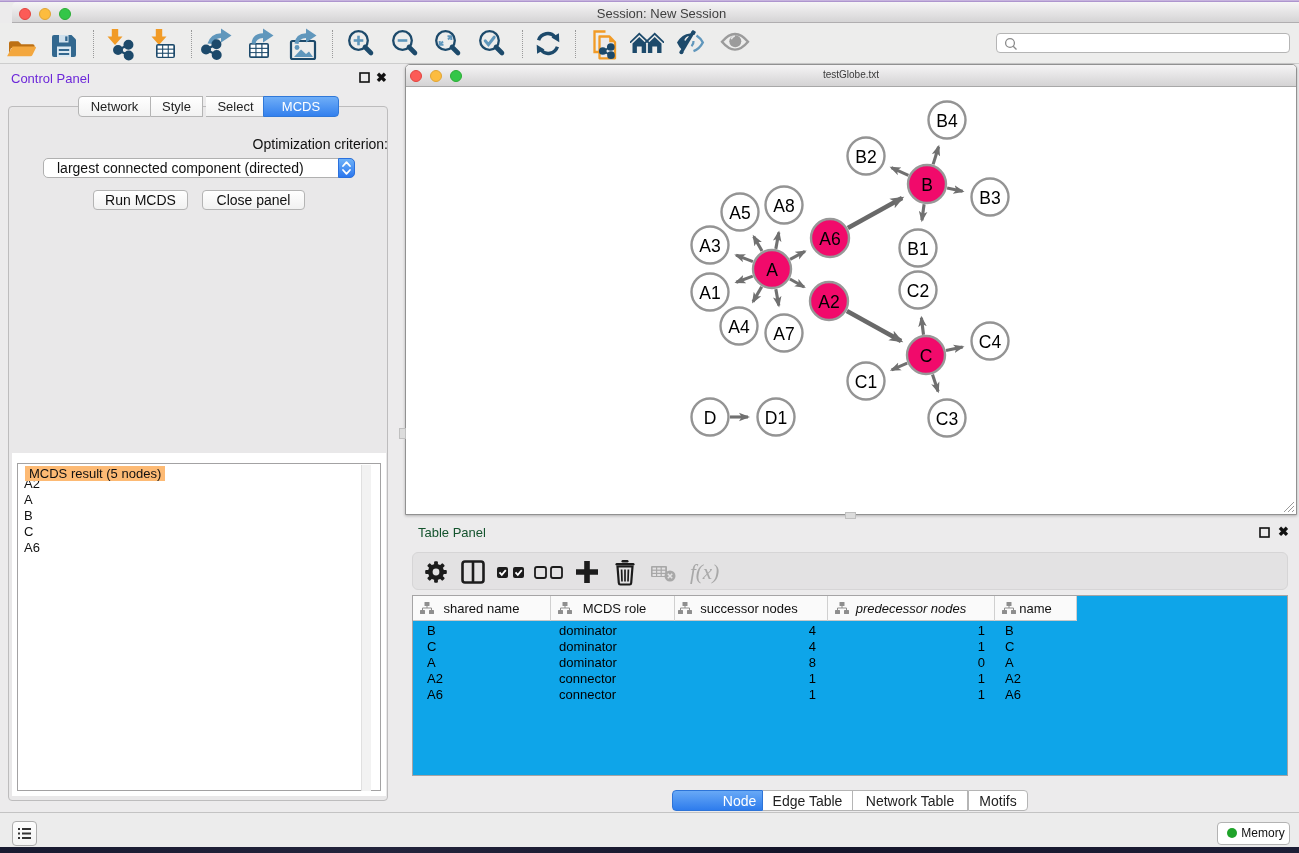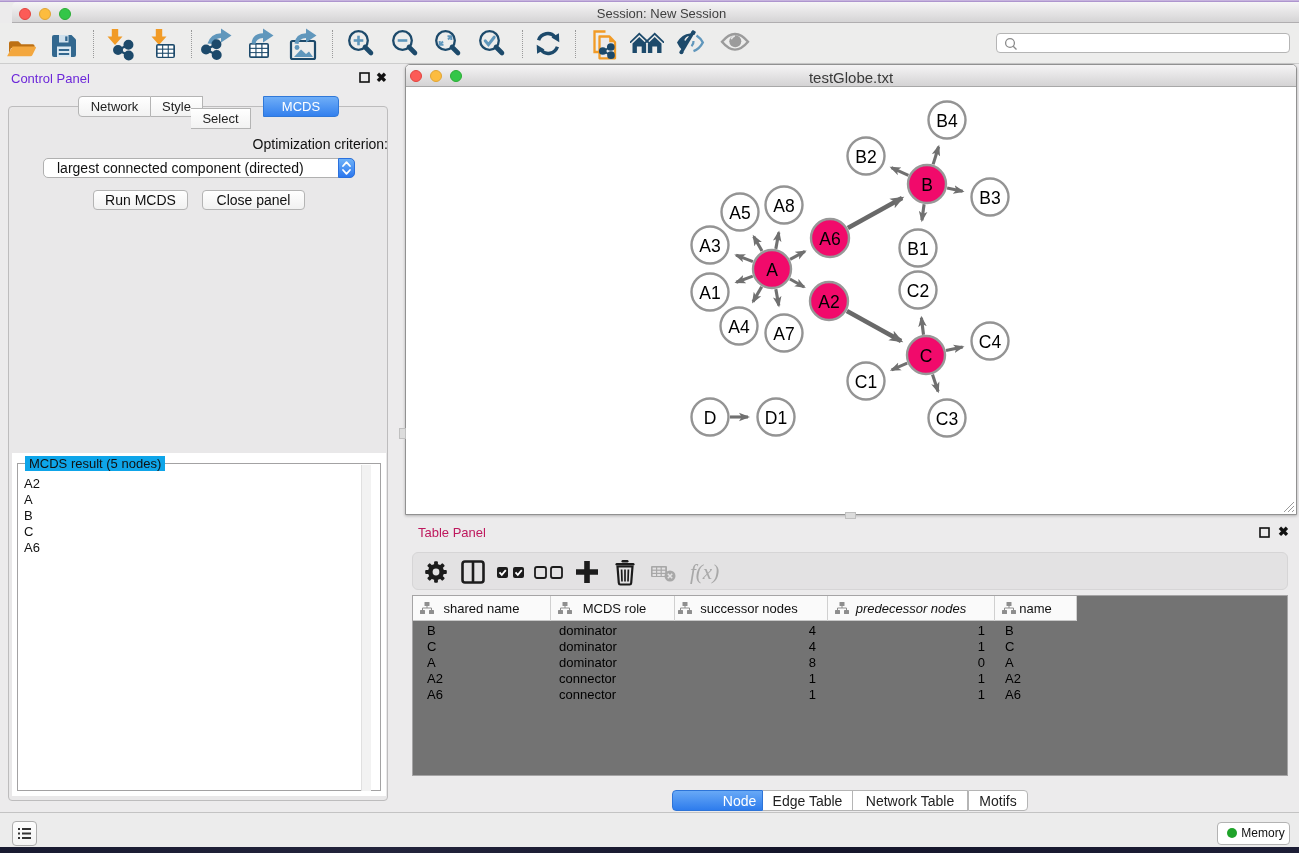--- a/index.html
+++ b/index.html
@@ -19,38 +19,38 @@
 .winbtn { position:absolute; font-size:13px; color:#111; }
 #cpbox { left:8px; top:106px; width:380px; height:695px; border:1px solid #bdbcbd; border-radius:4px; background:#e9e8e9; }
 .tab { position:absolute; top:96px; height:21px; border:1px solid #b4b4b4; background:linear-gradient(#ffffff,#f2f2f2); font-size:13px; color:#222; text-align:center; line-height:20px; }
 .tabsel { background:linear-gradient(#6faef7,#3380ee); color:#fff; border-color:#3078d8; }
 #optlabel { left:8px; top:136px; width:380px; text-align:right; font-size:14px; color:#111; }
 #combo { left:43px; top:158px; width:312px; height:20px; background:#fff; border:1px solid #b0b0b0; border-radius:5px; font-size:14px; color:#111; line-height:19px; padding-left:13px; }
 #combobtn { left:338px; top:158px; width:17px; height:20px; border-radius:0 5px 5px 0; background:linear-gradient(#6db1f8,#2c77ee); border:1px solid #2a70dd; }
 .btn { position:absolute; height:20px; background:linear-gradient(#ffffff,#f1f1f1); border:1px solid #b4b4b4; border-radius:4px; font-size:14px; color:#111; text-align:center; line-height:19px; }
 #grpwhite { left:12px; top:453px; width:374px; height:343px; background:#fff; }
 #grp { left:17px; top:463px; width:364px; height:328px; border:1px solid #a3a2a3; }
-#grplabel { left:25px; top:456px; background:#0ea5e9; padding:0 4px; font-size:13px; color:#111; }
+#grplabel { left:25px; top:466px; background:#fdba74; padding:0 4px; font-size:13px; color:#111; }
 #grpscroll { left:343px; top:1px; width:10px; height:326px; background:#f2f2f2; border-left:1px solid #e0e0e0; position:absolute; }
 #grplist { left:6px; top:12px; font-size:13px; color:#111; line-height:16px; position:absolute; }
 
 #netframe { left:405px; top:64px; width:892px; height:451px; background:#fff; border:1px solid #919191; border-radius:5px 5px 0 0; box-shadow:0 1px 3px rgba(0,0,0,0.25); }
 #nettitle { left:0; top:0; width:890px; height:22px; background:linear-gradient(#f5f4f5,#d4d3d4); border-bottom:1px solid #a8a8a8; border-radius:4px 4px 0 0; }
 #nettitle .tl { position:absolute; top:5px; width:12px; height:12px; border-radius:50%; }
-#netname { width:100%; text-align:center; top:4px; font-size:15px; color:#3a3a3a; }
+#netname { width:100%; text-align:center; top:4px; font-size:10px; color:#3a3a3a; }
 
 .e { stroke:#707070; stroke-width:3.1; marker-end:url(#ah); }
 .et { stroke:#696969; stroke-width:4.6; marker-end:url(#aht); }
 .nw { fill:#fff; stroke:#949494; stroke-width:2.4; }
 .np { fill:#f10a6b; stroke:#989898; stroke-width:2.4; }
 .nl { font-family:"Liberation Sans",sans-serif; font-size:17.5px; fill:#000; text-anchor:middle; transform:translateY(1.5px); }
 
-#tptitle { left:418px; top:525px; font-size:13px; color:#be185d; }
+#tptitle { left:418px; top:525px; font-size:13px; color:#14532d; }
 #ttoolbar { left:412px; top:552px; width:876px; height:38px; background:#e3e2e3; border:1px solid #d6d5d6; border-radius:6px; }
-#tbl { left:412px; top:595px; width:876px; height:181px; background:#737373; border:1px solid #a5a4a5; }
+#tbl { left:412px; top:595px; width:876px; height:181px; background:#0ea5e9; border:1px solid #a5a4a5; }
 #thead { position:absolute; left:0; top:0; width:664px; height:25px; background:#fafafa; border-bottom:1px solid #c8c8c8; }
 .th { position:absolute; top:0; height:25px; border-right:1px solid #d0d0d0; font-size:13px; color:#111; text-align:center; line-height:25px; }
 .tr { position:absolute; font-size:13px; color:#000; }
 
 .btab { position:absolute; top:790px; height:21px; border:1px solid #b5b5b5; background:#fff; font-size:14px; color:#222; text-align:center; line-height:20px; }
 .btabsel { background:linear-gradient(#68a9f6,#2e7ced); color:#fff; border-color:#2d74d8; }
 
 #statusbar { left:0; top:812px; width:1299px; height:35px; background:#ececec; border-top:1px solid #c3c3c3; }
 #leftbtn { left:12px; top:821px; width:25px; height:25px; border:1px solid #adadad; border-radius:4px; background:linear-gradient(#fdfdfd,#f3f3f3); }
 #membtn { left:1217px; top:822px; width:73px; height:23px; border:1px solid #b3b3b3; border-radius:4px; background:#fff; font-size:12px; color:#111; line-height:21px; }
@@ -208,21 +208,21 @@
 </div>
 
 <div class="abs" id="cptitle">Control Panel</div>
 <div class="winbtn" style="left:359px;top:71px;"><svg width="11" height="11">
       <rect x="1" y="1" width="9" height="9" fill="none" stroke="#111" stroke-width="1.6"></rect>
     </svg></div>
 <div class="winbtn" style="left:376px;top:70px;font-weight:bold;">✖</div>
 <div class="abs" id="cpbox"></div>
 <div class="tab" style="left:78px;width:73px;border-radius:4px 0 0 4px;">Network</div>
 <div class="tab" style="left:151px;width:52px;border-left:none;">Style</div>
-<div class="tab" style="left:191px;width:60px;border-left:none;margin-top:12px;">Select</div>
+<div class="tab" style="left:206px;width:60px;border-left:none;">Select</div>
 <div class="tab tabsel" style="left:263px;width:76px;border-radius:0 4px 4px 0;">MCDS</div>
 <div class="abs" id="optlabel">Optimization criterion:</div>
 <div class="abs" id="combo">largest connected component (directed)</div>
 <div class="abs" id="combobtn"><svg width="15" height="18">
       <path d="M4 7 L7.5 3.2 L11 7" fill="none" stroke="#fff" stroke-width="1.8" stroke-linecap="round" stroke-linejoin="round"></path>
       <path d="M4 11 L7.5 14.8 L11 11" fill="none" stroke="#fff" stroke-width="1.8" stroke-linecap="round" stroke-linejoin="round"></path>
     </svg></div>
 <div class="btn" style="left:93px;top:190px;width:95px;">Run MCDS</div>
 <div class="btn" style="left:202px;top:190px;width:103px;">Close panel</div>
 <div class="abs" id="grpwhite"></div>

